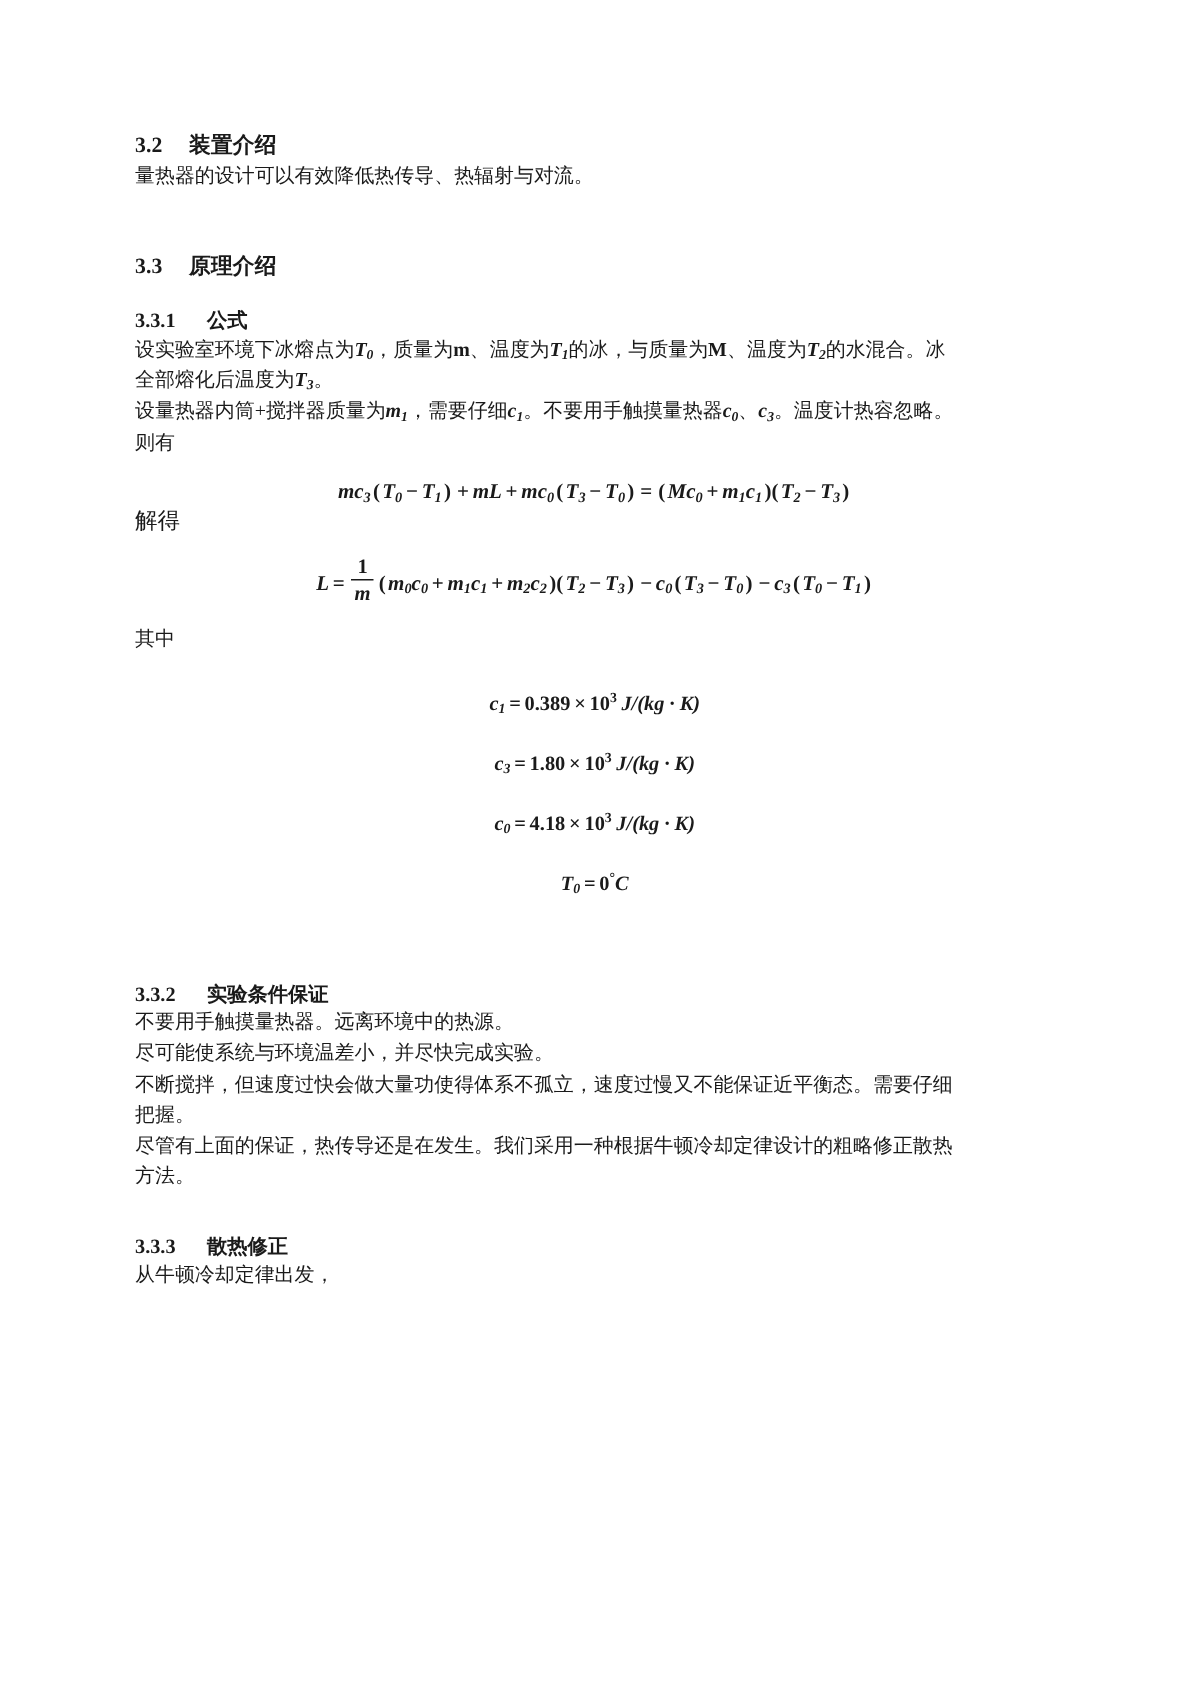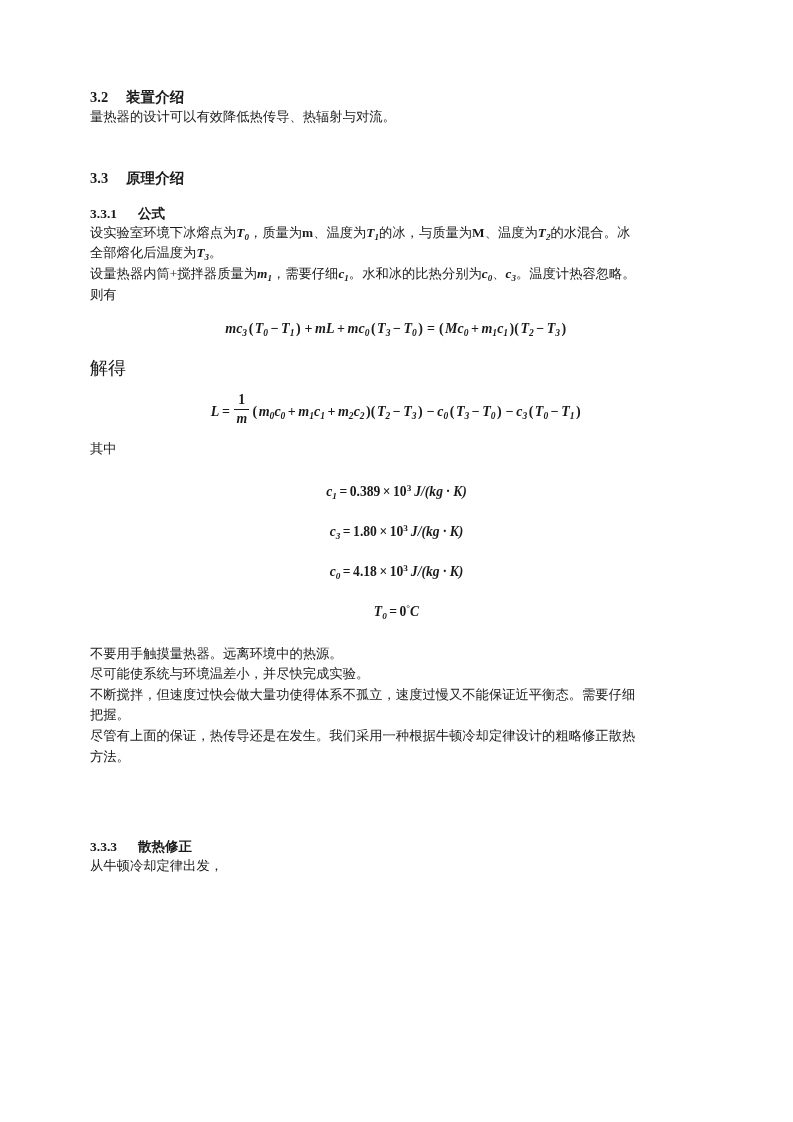--- a/index.html
+++ b/index.html
@@ -45,21 +45,21 @@
   }
   .h3 .num { display: inline-block; min-width: 48px; }
 
   .sec-3-2        { margin-top: 0px; }
   .sec-3-2-body   { margin-top: 13px; }
   .sec-3-3        { margin-top: 42px; }
   .sec-3-3-1      { margin-top: 17px; }
   .sec-3-3-1-body { margin-top: 13px; }
   .sec-3-3-2      { margin-top: 57px; }
   .sec-3-3-2-body { margin-top: 14px; }
-  .sec-3-3-3      { margin-top: 71px; }
+  .sec-3-3-3      { margin-top: 27px; }
   .sec-3-3-3-body { margin-top: 14px; }
 
   
   .para {
     font-size: 13.3px;
     line-height: 1.55;
     margin: 0;
     text-align: justify;
     text-justify: inter-ideograph;
   }
@@ -88,21 +88,21 @@
     line-height: 0;
   }
   .mrow {
     text-align: center;
     font-size: 14px;
     margin: 0;
   }
   .eq-main   { margin-top: 16px; }
   .eq-solve  { margin-top: 10px; }
   .lead      { margin-top: 13px; font-size: 13.3px; }
-  .lead-2    { margin-top: 18px; font-size: 18px; }
+  .lead-2    { font-size: 15px; }
 
   
   .frac {
     display: inline-block;
     vertical-align: -0.48em;
     text-align: center;
     font-size: 0.98em;
     padding: 0 2px;
   }
   .frac .n {
@@ -152,21 +152,21 @@
       <span class="num">3.3</span><span>原理介绍</span>
     </div>
 
     <div class="h3 sec-3-3-1">
       <span class="num">3.3.1</span><span>公式</span>
     </div>
 
     <p class="para sec-3-3-1-body">
       <span class="ln"><span>设实验室环境下冰熔点为</span><span class="math"><span>T</span><sub>0</sub></span><span>，质量为</span><span class="math"><span class="up">m</span></span><span>、温度为</span><span class="math"><span>T</span><sub>1</sub></span><span>的冰，与质量为</span><span class="math"><span class="up">M</span></span><span>、温度为</span><span class="math"><span>T</span><sub>2</sub></span><span>的水混合。冰</span></span>
       <span class="ln"><span>全部熔化后温度为</span><span class="math"><span>T</span><sub>3</sub></span><span>。</span></span>
-      <span class="ln"><span>设量热器内筒+搅拌器质量为</span><span class="math"><span>m</span><sub>1</sub></span><span>，需要仔细</span><span class="math"><span>c</span><sub>1</sub></span><span>。水和冰的比热分别为</span><span class="math"><span>c</span><sub>0</sub></span><span>、</span><span class="math"><span>c</span><sub>3</sub></span><span>。温度计热容忽略。</span></span>
+      <span class="ln"><span>设量热器内筒+搅拌器质量为</span><span class="math"><span>m</span><sub>1</sub></span><span>，需要仔细</span><span class="math"><span>c</span><sub>1</sub></span><span>。不要用手触摸量热器</span><span class="math"><span>c</span><sub>0</sub></span><span>、</span><span class="math"><span>c</span><sub>3</sub></span><span>。温度计热容忽略。</span></span>
       <span class="ln">则有</span>
     </p>
 
     <div class="mrow eq-main">
       <span class="math"><span>m</span><span>c</span><sub>3</sub><span class="opn">(</span><span>T</span><sub>0</sub><span class="op">−</span><span>T</span><sub>1</sub><span class="opn">)</span><span class="op">+</span><span>m</span><span>L</span><span class="op">+</span><span>m</span><span>c</span><sub>0</sub><span class="opn">(</span><span>T</span><sub>3</sub><span class="op">−</span><span>T</span><sub>0</sub><span class="opn">)</span><span class="op">=</span><span class="opn">(</span><span>M</span><span>c</span><sub>0</sub><span class="op">+</span><span>m</span><sub>1</sub><span>c</span><sub>1</sub><span class="opn">)(</span><span>T</span><sub>2</sub><span class="op">−</span><span>T</span><sub>3</sub><span class="opn">)</span></span>
     </div>
 
     <p class="para lead-2">解得</p>
 
     <div class="mrow eq-solve">
@@ -183,20 +183,23 @@
         <span class="math"><span>c</span><sub>3</sub><span class="op">=</span><span class="up">1.80</span><span class="op">×</span><span class="up">10</span><sup>3</sup><span style="padding-left:3px">J/(kg · K)</span></span>
       </div>
       <div class="mrow">
         <span class="math"><span>c</span><sub>0</sub><span class="op">=</span><span class="up">4.18</span><span class="op">×</span><span class="up">10</span><sup>3</sup><span style="padding-left:3px">J/(kg · K)</span></span>
       </div>
       <div class="mrow">
         <span class="math"><span>T</span><sub>0</sub><span class="op">=</span><span class="up">0</span><sup>°</sup><span>C</span></span>
       </div>
     </div>
 
+    <div class="h3 sec-3-3-2">
+      <span class="num">3.3.2</span><span>实验条件保证</span>
+    </div>
     <p class="para sec-3-3-2-body">
       <span class="ln">不要用手触摸量热器。远离环境中的热源。</span>
       <span class="ln">尽可能使系统与环境温差小，并尽快完成实验。</span>
       <span class="ln">不断搅拌，但速度过快会做大量功使得体系不孤立，速度过慢又不能保证近平衡态。需要仔细</span>
       <span class="ln">把握。</span>
       <span class="ln">尽管有上面的保证，热传导还是在发生。我们采用一种根据牛顿冷却定律设计的粗略修正散热</span>
       <span class="ln">方法。</span>
     </p>
 
     <div class="h3 sec-3-3-3">

